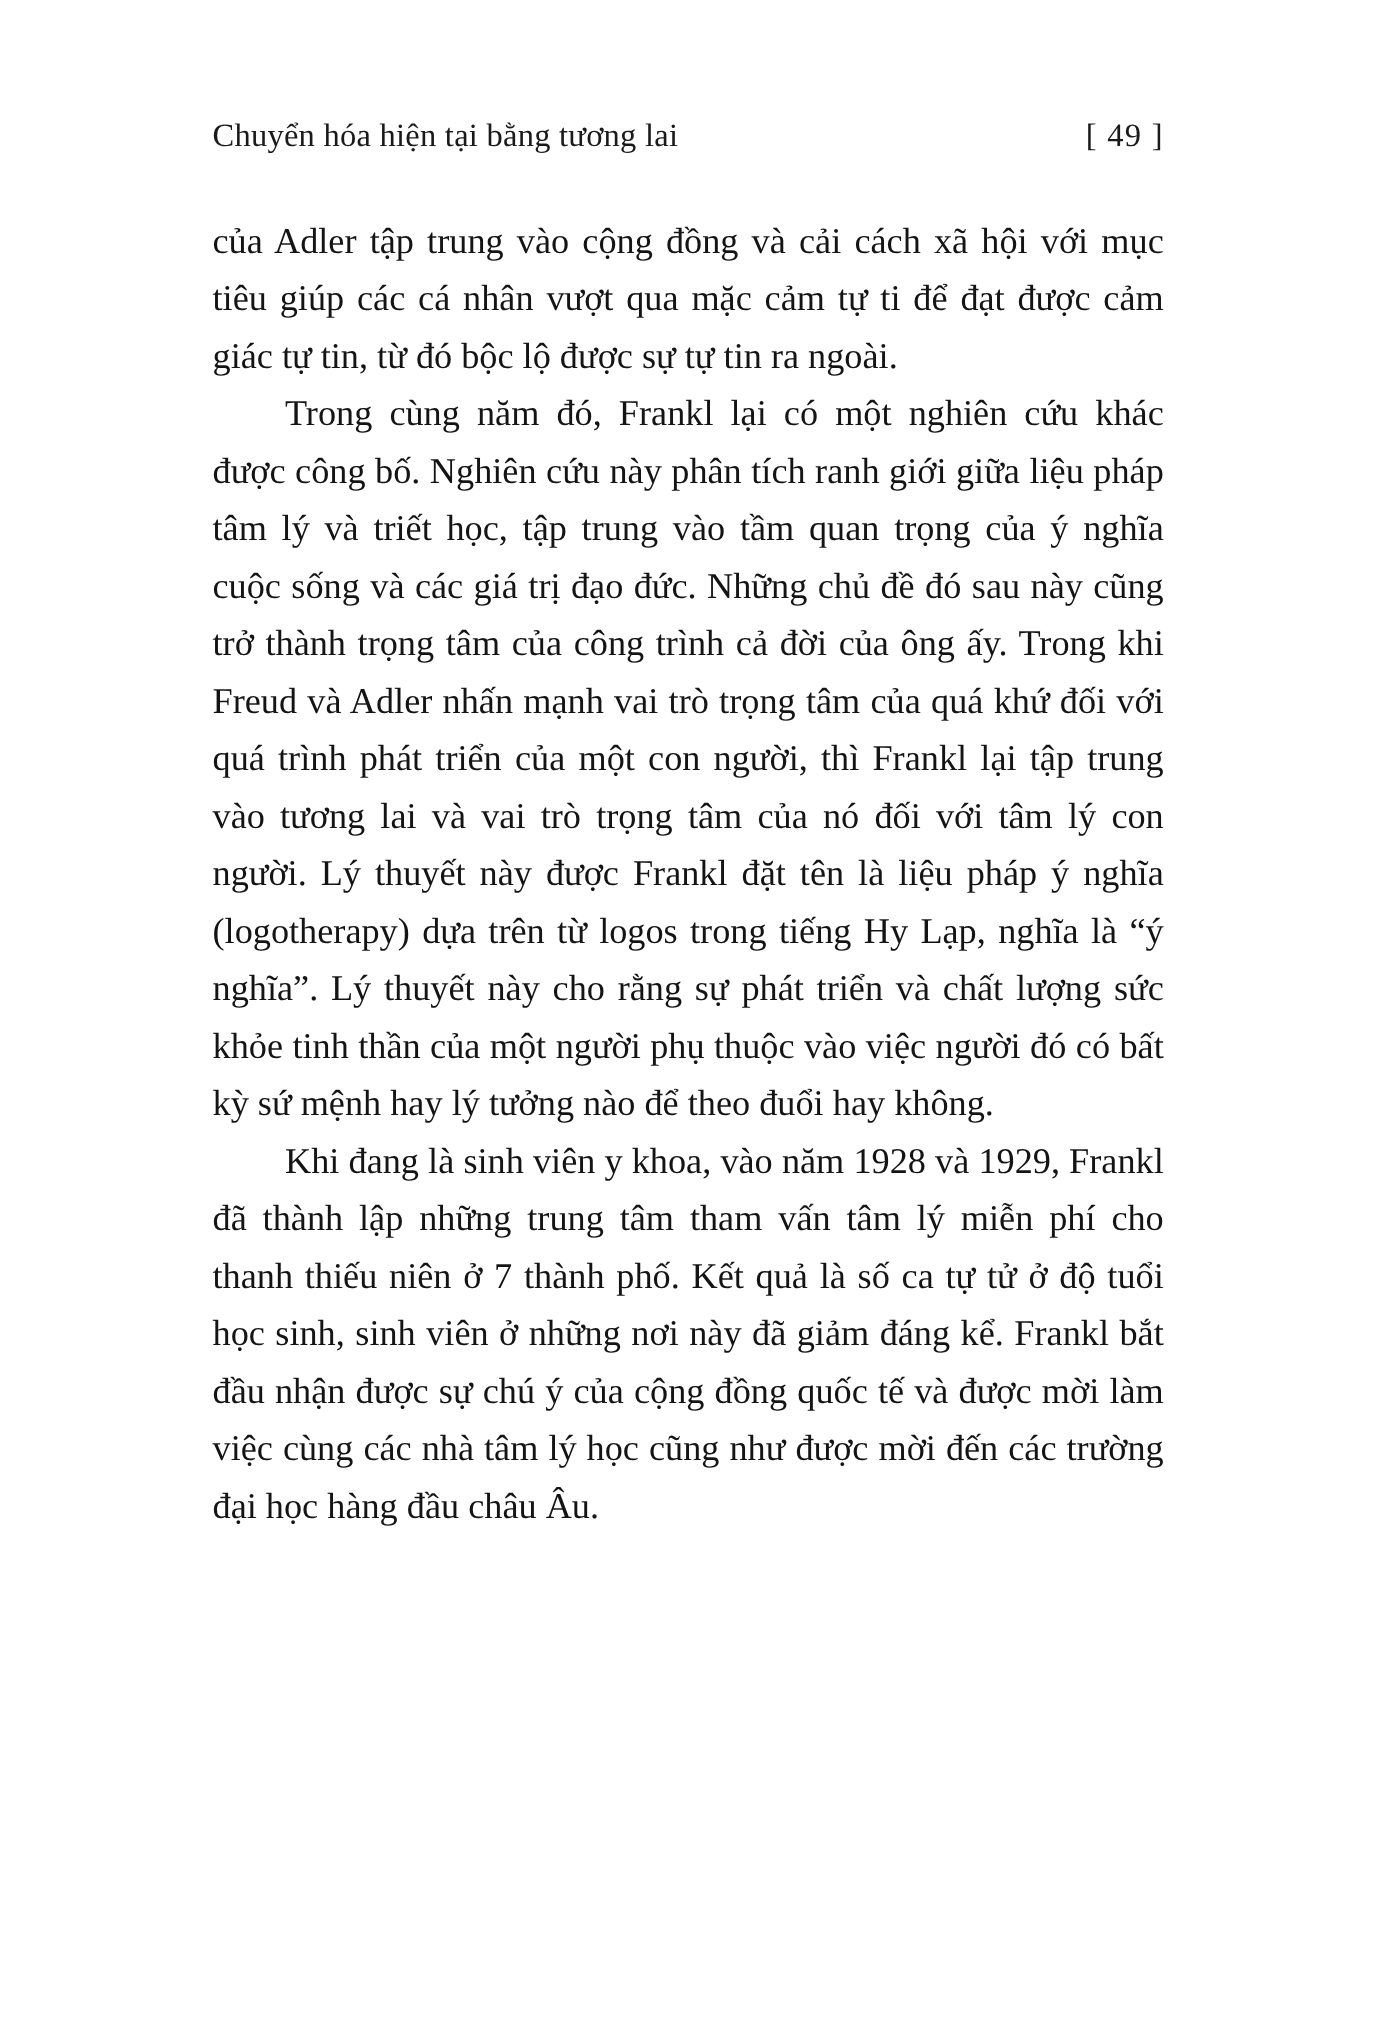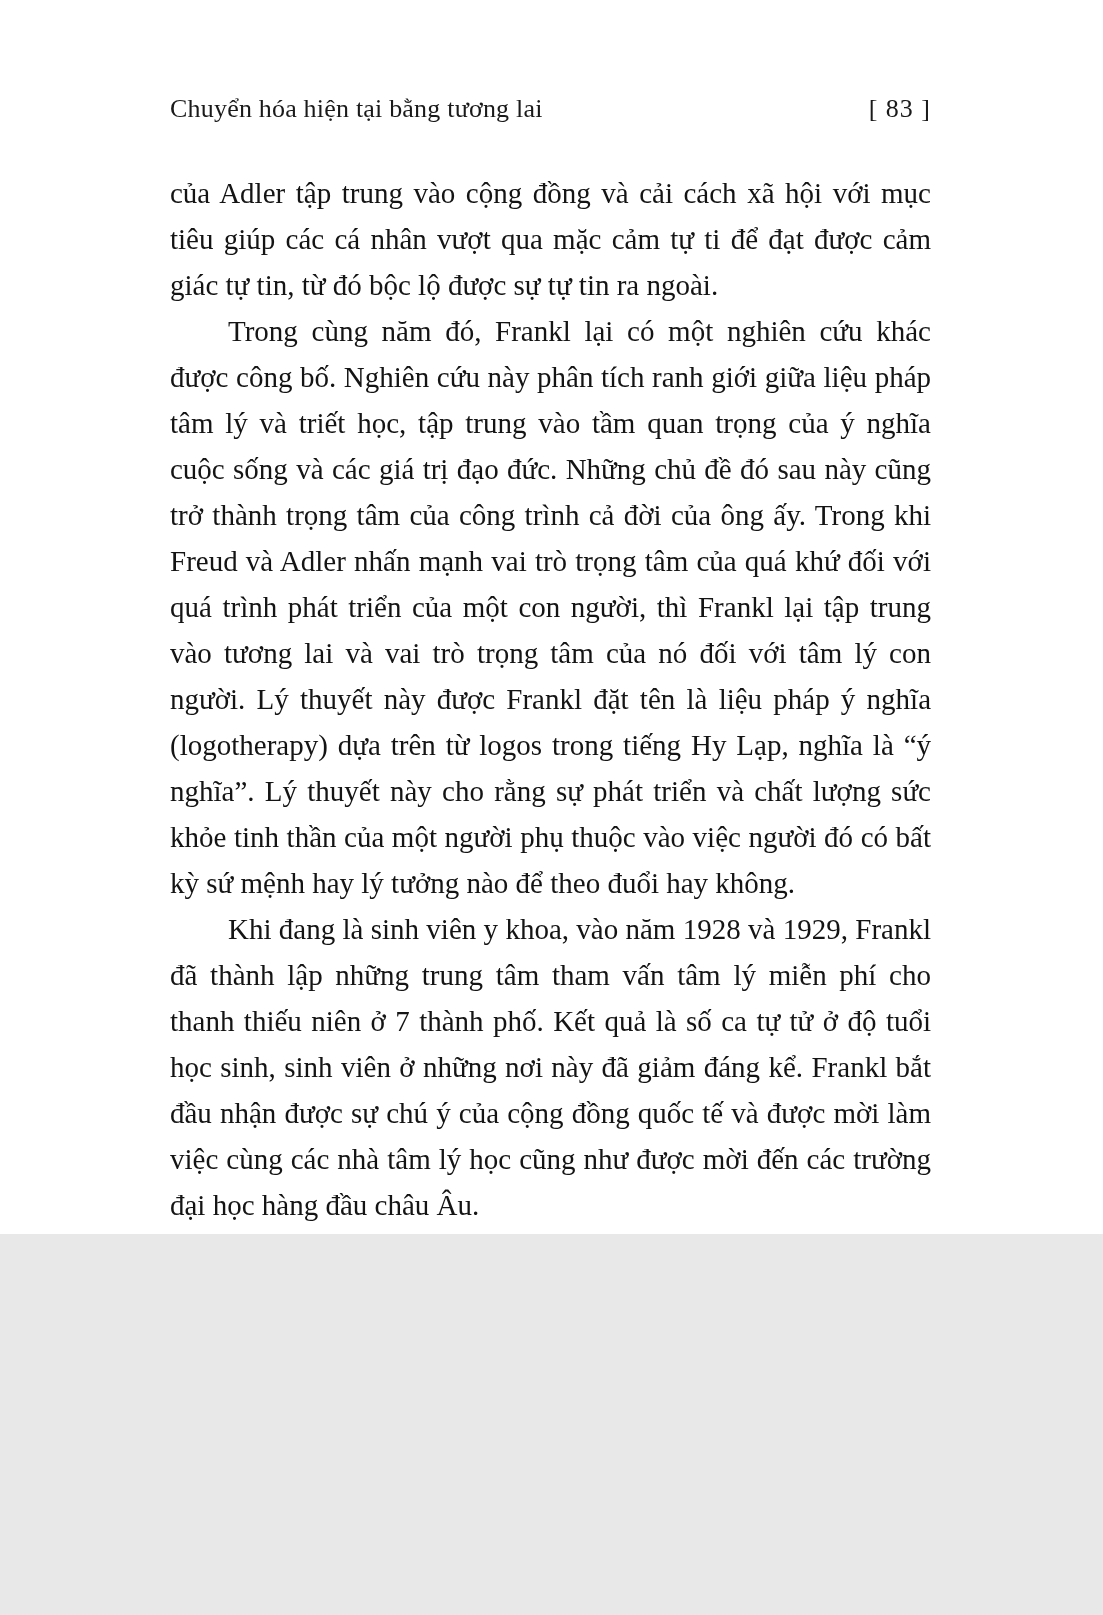--- a/index.html
+++ b/index.html
@@ -3,21 +3,21 @@
 <meta charset="utf-8">
 <style>
   html, body {
     margin: 0;
     padding: 0;
     background: #e8e8e8;
   }
   .page {
     position: relative;
     width: 1103px;
-    height: 1234px;
+    height: 1615px;
     margin: 0 auto;
     background: #ffffff;
     box-sizing: border-box;
     padding: 92px 172px 60px 170px;
     font-family: "Liberation Serif", "DejaVu Serif", serif;
     color: #151515;
     overflow: hidden;
   }
   .page-header {
     display: flex;
@@ -47,20 +47,20 @@
   }
   .italic {
   }
 </style>
 </head>
 <body>
 
 <div class="page">
   <header class="page-header">
     <span class="running-title">Chuyển hóa hiện tại bằng tương lai</span>
-    <span class="page-number">[ 83 ]</span>
+    <span class="page-number">[ 49 ]</span>
   </header>
   <main class="page-body" id="page-body">
       <p class=""><span>của Adler tập trung vào cộng đồng và cải cách xã hội với mục tiêu giúp các cá nhân vượt qua mặc cảm tự ti để đạt được cảm giác tự tin, từ đó bộc lộ được sự tự tin ra ngoài.</span></p>
       <p class="indent"><span>Trong cùng năm đó, Frankl lại có một nghiên cứu khác được công bố. Nghiên cứu này phân tích ranh giới giữa liệu pháp tâm lý và triết học, tập trung vào tầm quan trọng của ý nghĩa cuộc sống và các giá trị đạo đức. Những chủ đề đó sau này cũng trở thành trọng tâm của công trình cả đời của ông ấy. Trong khi Freud và Adler nhấn mạnh vai trò trọng tâm của </span><span class="italic">quá khứ</span><span> đối với quá trình phát triển của một con người, thì Frankl lại tập trung vào </span><span class="italic">tương lai</span><span> và vai trò trọng tâm của nó đối với tâm lý con người. Lý thuyết này được Frankl đặt tên là </span><span class="italic">liệu pháp ý nghĩa (logotherapy)</span><span> dựa trên từ </span><span class="italic">logos</span><span> trong tiếng Hy Lạp, nghĩa là “ý nghĩa”. Lý thuyết này cho rằng sự phát triển và chất lượng sức khỏe tinh thần của một người phụ thuộc vào việc người đó có bất kỳ sứ mệnh hay lý tưởng nào để theo đuổi hay không.</span></p>
       <p class="indent"><span>Khi đang là sinh viên y khoa, vào năm 1928 và 1929, Frankl đã thành lập những trung tâm tham vấn tâm lý miễn phí cho thanh thiếu niên ở 7 thành phố. Kết quả là số ca tự tử ở độ tuổi học sinh, sinh viên ở những nơi này đã giảm đáng kể. Frankl bắt đầu nhận được sự chú ý của cộng đồng quốc tế và được mời làm việc cùng các nhà tâm lý học cũng như được mời đến các trường đại học hàng đầu châu Âu.</span></p>
     </main>
 </div>
 
 </body></html>

